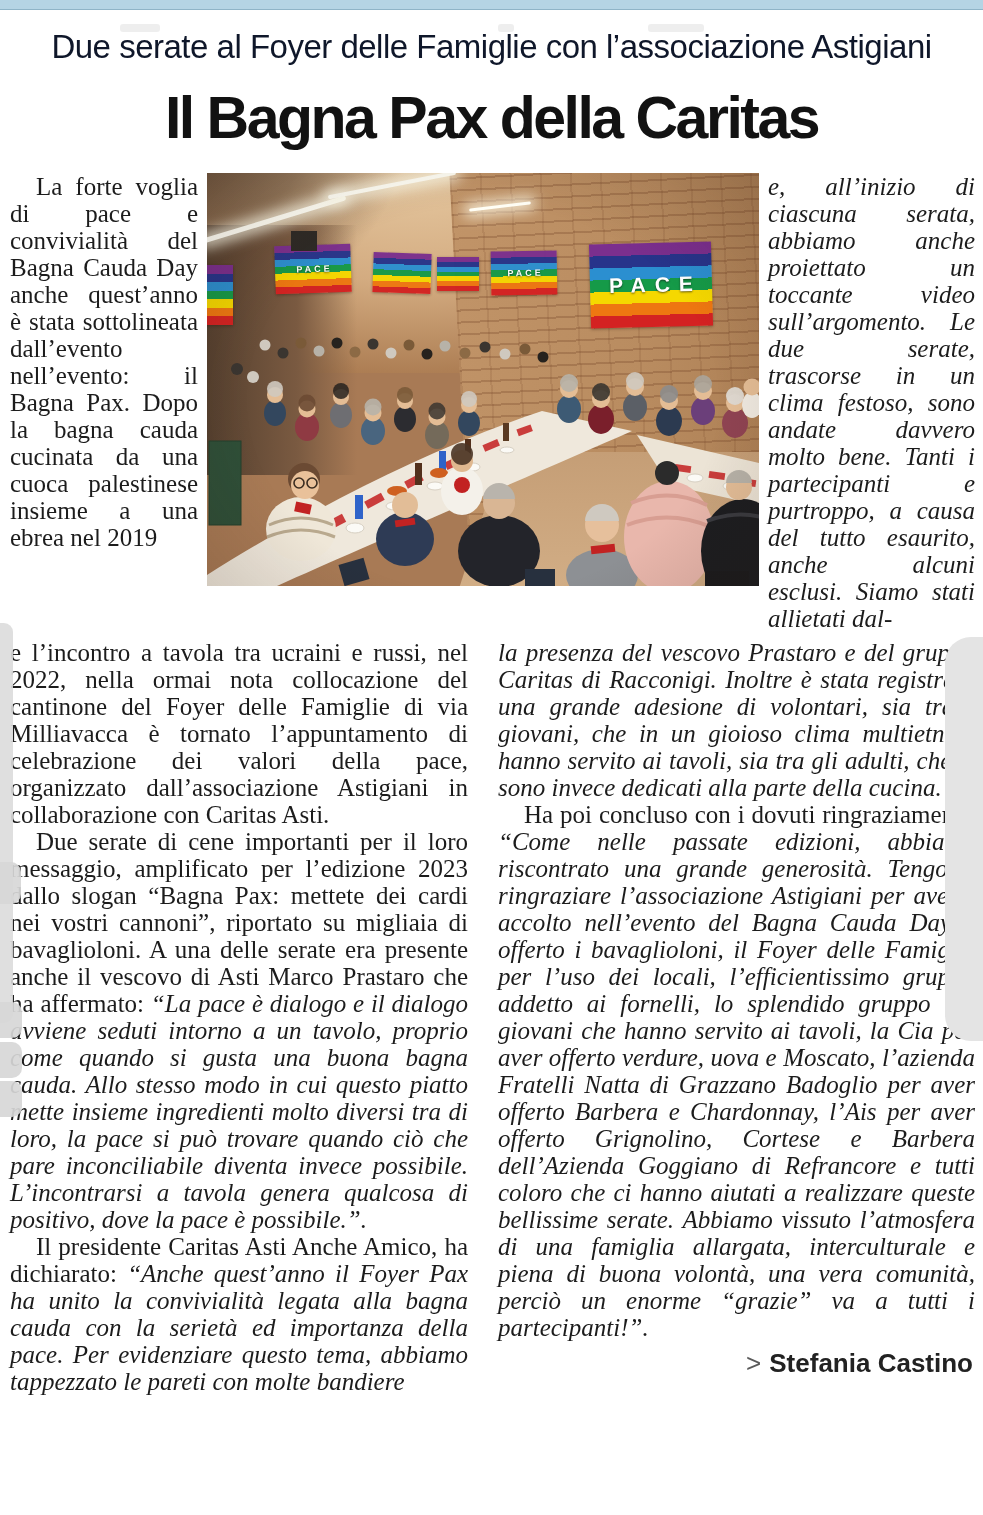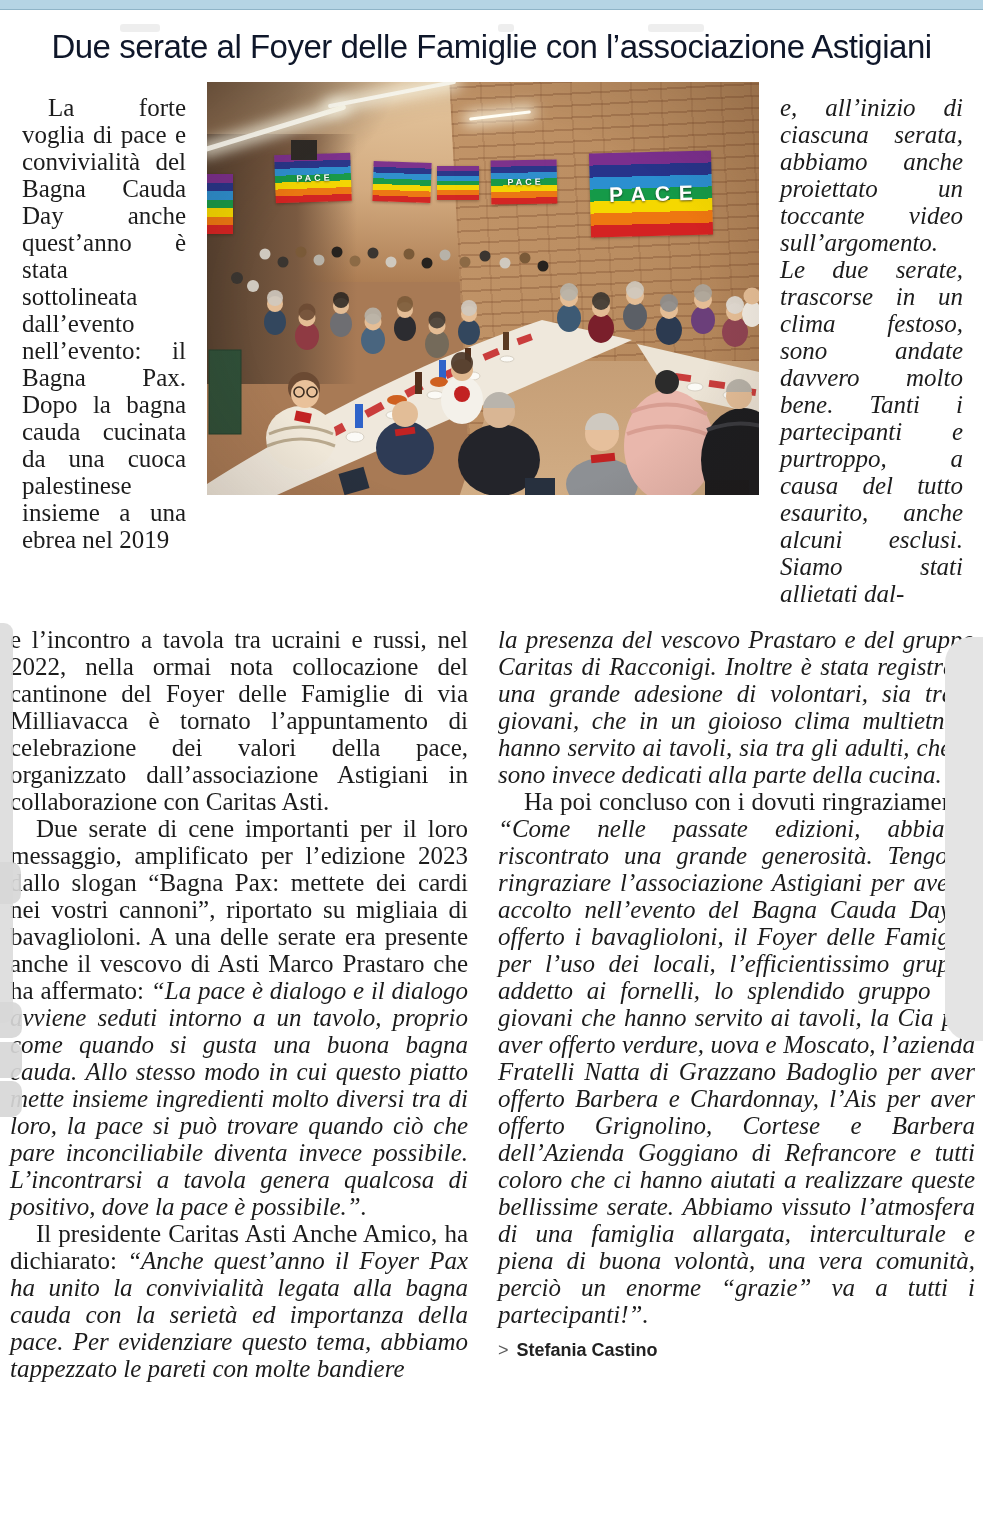--- a/index.html
+++ b/index.html
@@ -20,29 +20,29 @@
     font-family:"Liberation Sans", sans-serif;font-size:33px;letter-spacing:-.5px;color:#0f172a;
   }
   .headline{
     margin:14px 6px 0 6px;text-align:center;color:#121212;
     font-family:"Liberation Sans", sans-serif;font-weight:bold;
     font-size:59px;line-height:77px;letter-spacing:-2.5px;
   }
   
   .row1{margin:16px 8px 0 10px;display:grid;grid-template-columns:188px 552px auto;column-gap:9px;}
   .ncol{font-size:25px;line-height:27px;text-align:justify;hyphens:auto;}
-  .ncol p{margin:12px;}
+  .ncol p{margin:0;}
   .indent{text-indent:26px;}
   .italic{font-style:italic;}
   .row2{margin:7px 8px 0 10px;display:grid;grid-template-columns:458px 1fr;column-gap:30px;}
   .wcol{font-size:25px;line-height:27px;text-align:justify;hyphens:auto;}
   .wcol p{margin:0;}
   .byline{
-    margin-top:9px;text-align:left;font-family:"Liberation Sans", sans-serif;
-    font-size:18px;font-weight:bold;color:#222;padding-right:2px;
+    margin-top:9px;text-align:right;font-family:"Liberation Sans", sans-serif;
+    font-size:26px;font-weight:bold;color:#222;padding-right:2px;
   }
   .byline .marker{font-weight:normal;color:#5a5a5a;padding-right:8px;}
   
   .photo{
     position:relative;width:552px;height:413px;overflow:hidden;background:#a87a55;
   }
   .ph-top{position:absolute;left:-40px;top:-70px;width:660px;height:270px;
     background:radial-gradient(ellipse at 38% 18%, #e9cda6 0%, #d3ab80 42%, #a9794f 74%, #7c553c 100%);}
   .ph-corner{position:absolute;left:-60px;top:-60px;width:260px;height:220px;
     background:radial-gradient(ellipse at 0% 0%, rgba(58,40,28,.85) 0%, rgba(58,40,28,.45) 45%, rgba(58,40,28,0) 72%);}
@@ -85,20 +85,21 @@
 </head>
 <body>
 
 <div class="top-bar"></div>
 <div class="ghost" style="left:120px;width:40px;"></div>
 <div class="ghost" style="left:498px;width:16px;"></div>
 <div class="ghost" style="left:648px;width:56px;"></div>
 
 <div class="kicker">Due serate al Foyer delle Famiglie con l’associazione Astigiani</div>
 <div class="headline">
+  <div>Il Bagna Pax della Caritas</div>
 </div>
 
 <div class="row1">
   <div class="ncol">
     <p class="indent">La forte voglia di pace e convivialità del Bagna Cauda Day anche quest’anno è stata sottolineata dall’evento nell’evento: il Bagna Pax. Dopo la bagna cauda cucinata da una cuoca palestinese insieme a una ebrea nel 2019</p>
   </div>
 
   <div class="photo">
     <div class="ph-top"></div>
     <div class="ph-corner"></div>

